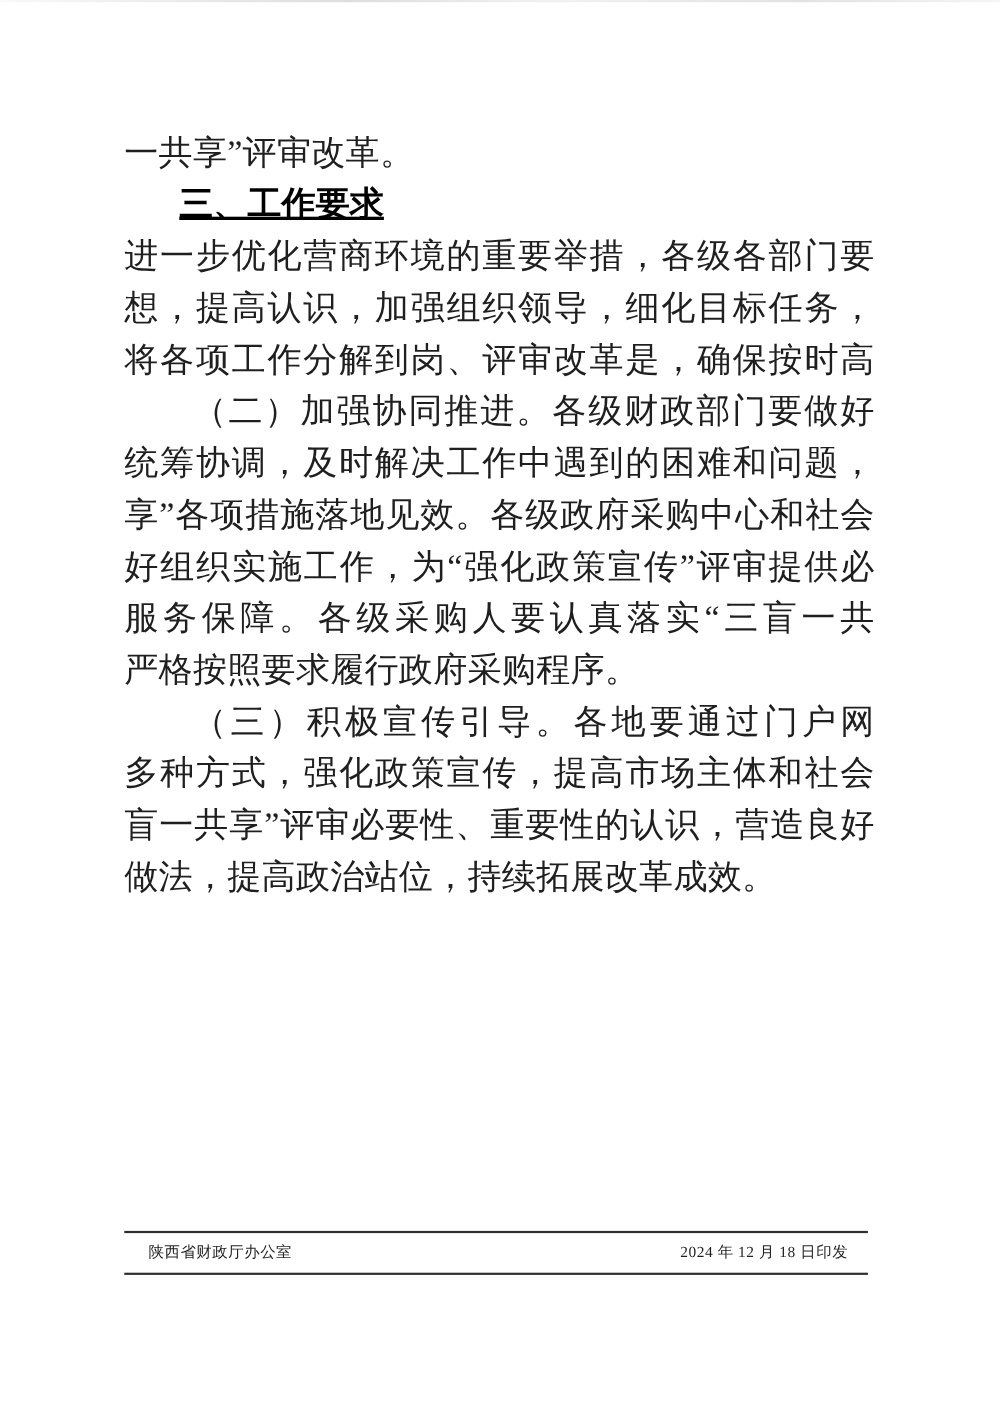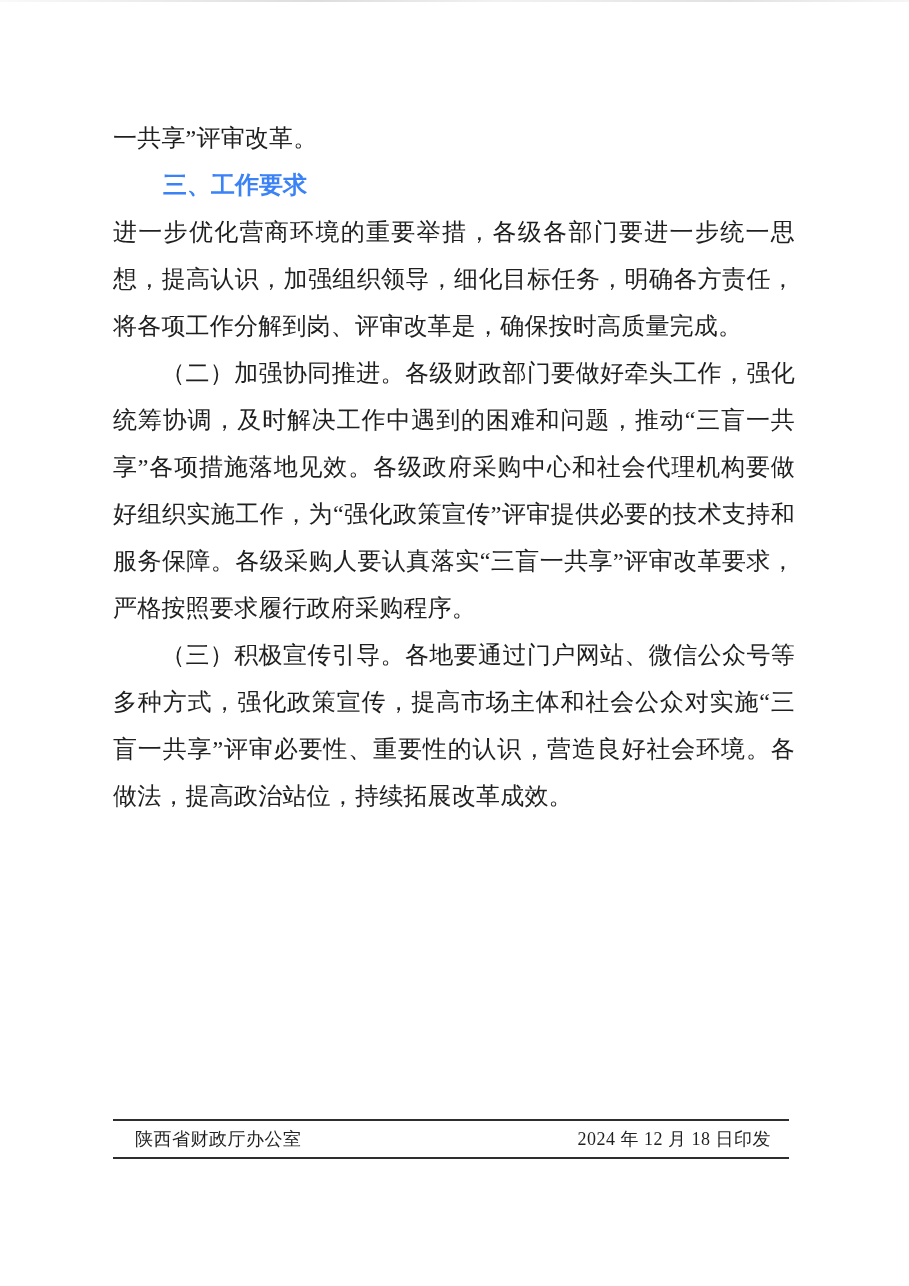--- a/index.html
+++ b/index.html
@@ -20,56 +20,57 @@
     background: linear-gradient(90deg, #f7f7f7 0%, #d2d2d2 35%, #ededed 55%, #d8d8d8 80%, #f2f2f2 100%);
     opacity: 0.75;
   }
   .doc-body {
     position: absolute;
     left: 113px;
     top: 115px;
     width: 682px;
   }
   .line {
-    font-size: 24px;
+    font-size: 31px;
     line-height: 47px;
     height: 47px;
     letter-spacing: 0.2px;
     text-align: justify;
     text-align-last: left;
     overflow: hidden;
   }
   
   .fl { text-align-last: justify; }
   
   .ind { text-indent: 2em; }
   .heading {
     font-family: "DejaVu Sans", "Liberation Sans", sans-serif;
     font-weight: 700;
-    font-size: 24px;
+    font-size: 31px;
     line-height: 47px;
     height: 47px;
     margin: 0;
-    color: #3b82f6;
+    color: #000000;
     text-indent: 50px;
+    text-decoration: underline;
   }
   .footer {
     position: absolute;
     left: 113px;
     top: 1119px;
     width: 676px;
     height: 40px;
     box-sizing: border-box;
     border-top: 2px solid #2e2e2e;
     border-bottom: 2px solid #2e2e2e;
     display: flex;
     justify-content: space-between;
     align-items: center;
     padding: 0 18px 0 22px;
-    font-size: 18px;
+    font-size: 14px;
     color: #1f1f1f;
     letter-spacing: 0.5px;
   }
 </style>
 </head>
 <body>
 
 <div class="page">
   <div class="scan-edge"></div>
 

